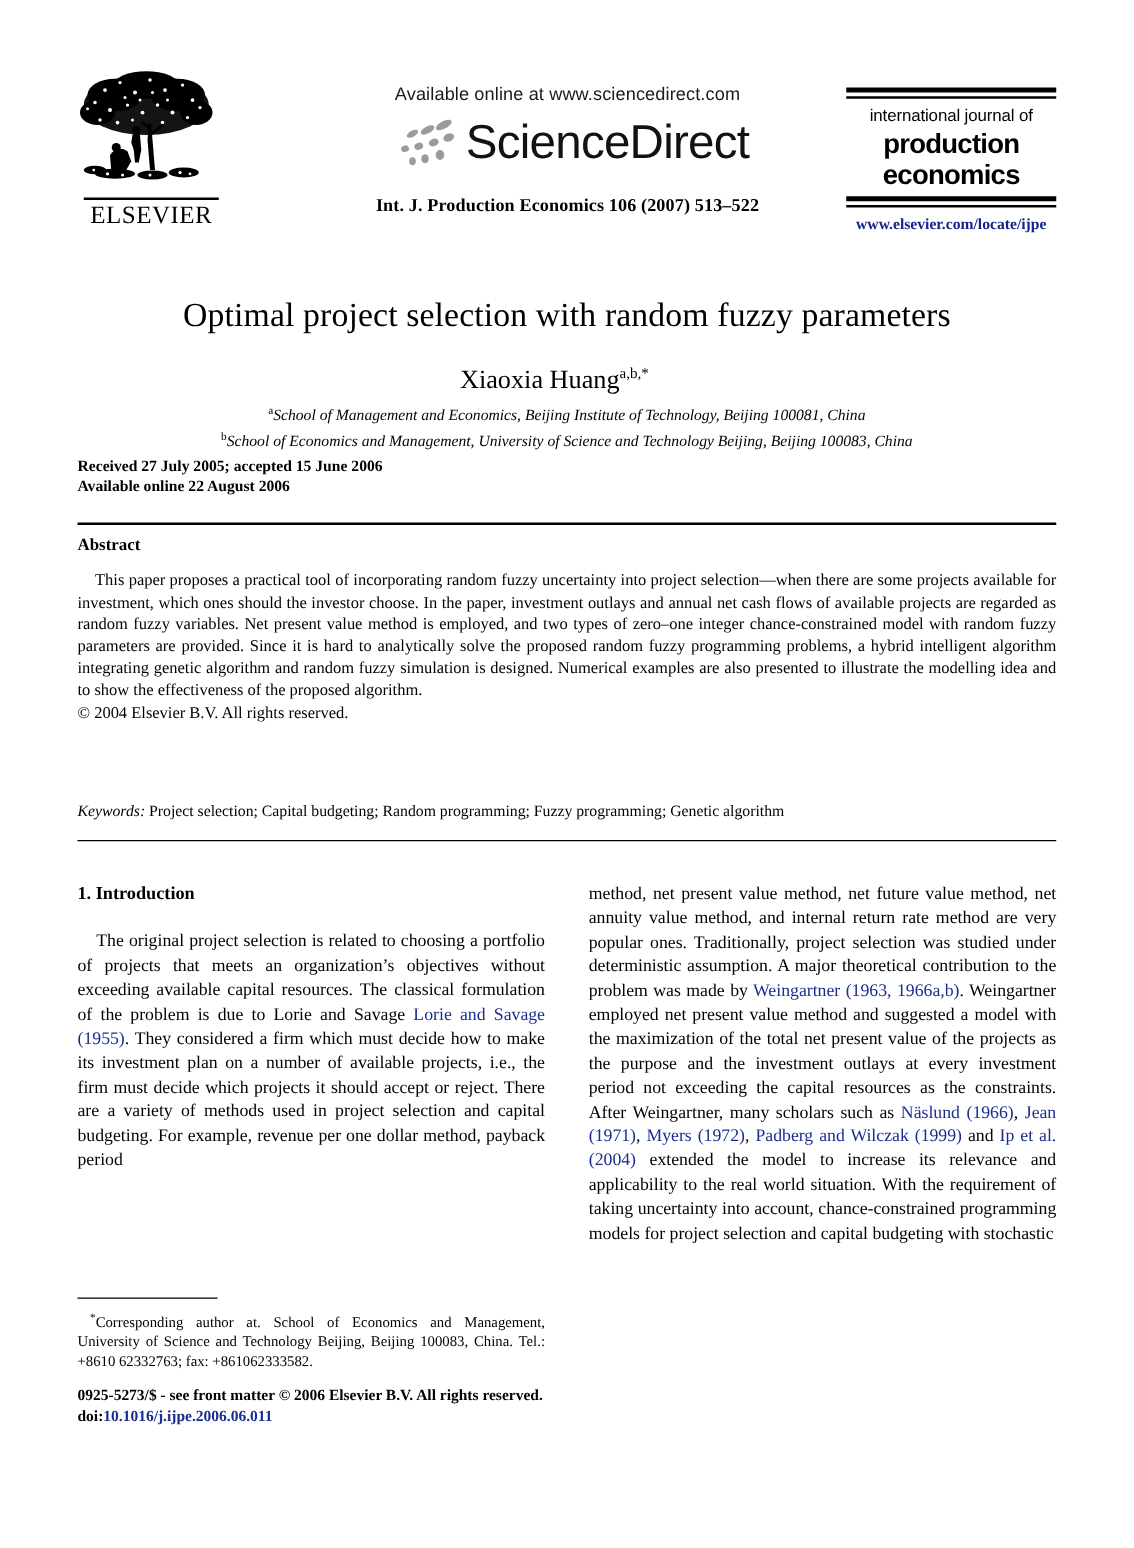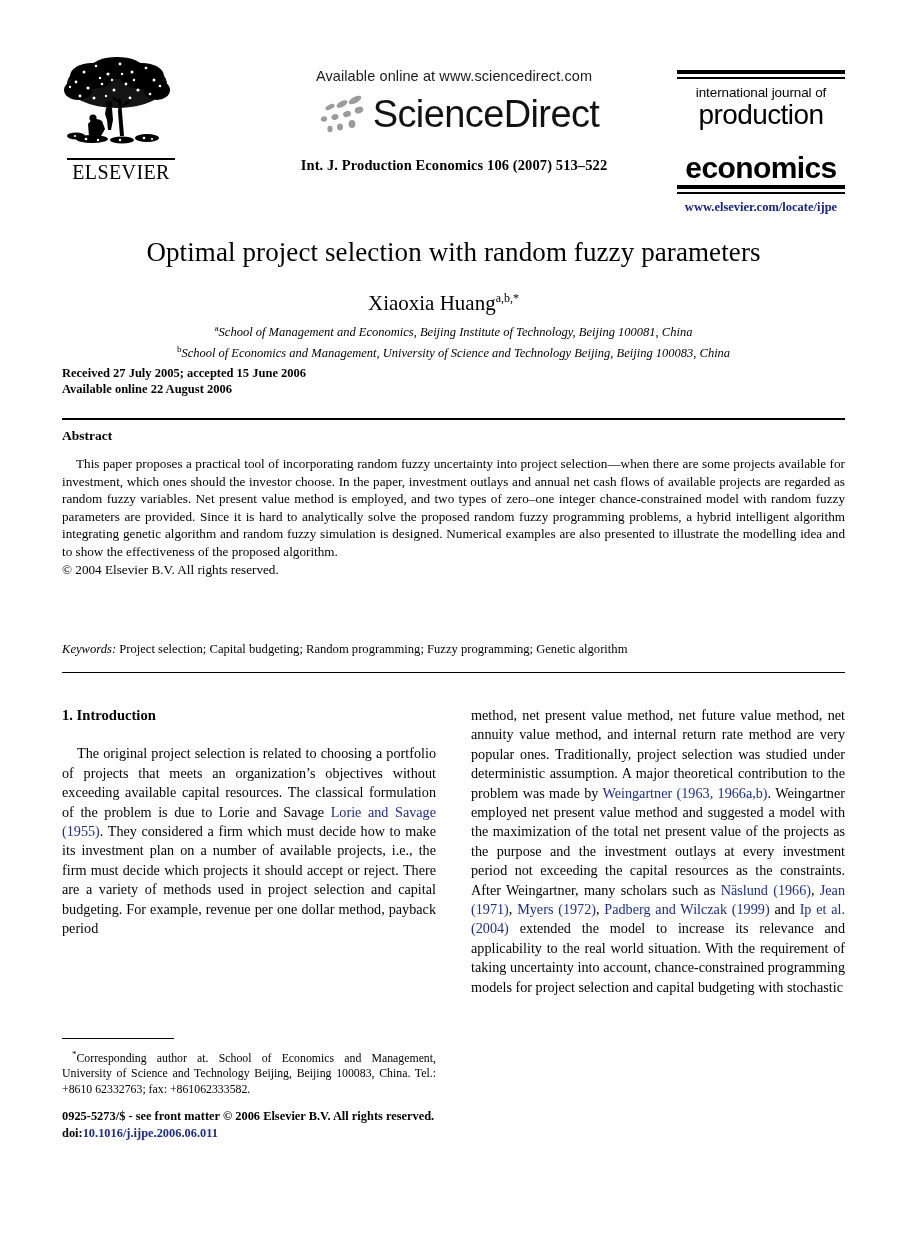--- a/index.html
+++ b/index.html
@@ -103,33 +103,32 @@
   .ijpe-rule-thick { height: 4px; background:#000; width:100%; }
   .ijpe-rule-thin  { height: 2px; background:#000; width:100%; margin-top: 3px; }
   .ijpe-line1 {
     font-family: "Liberation Sans", sans-serif;
     font-size: 13.5px;
     margin: 6px 0 2px 0;
     letter-spacing: -0.1px;
   }
   .ijpe-line2 {
     font-family: "Liberation Sans", sans-serif;
-    font-weight: normal;
-    font-size: 28px;
+    font-weight: bold;
+    font-size: 22px;
     line-height: 25px;
     letter-spacing: -0.6px;
   }
   .ijpe-line3 {
     font-family: "Liberation Sans", sans-serif;
     font-weight: bold;
-    font-size: 30px;
+    font-size: 22px;
     line-height: 26px;
     letter-spacing: -0.6px;
     margin-bottom: 4px;
-    margin-top: 28px;
   }
   .ijpe-url {
     margin-top: 6px;
     font-family: "Liberation Serif", serif;
     font-weight: bold;
     font-size: 12.5px;
     color: #14248a;
   }
 
   

